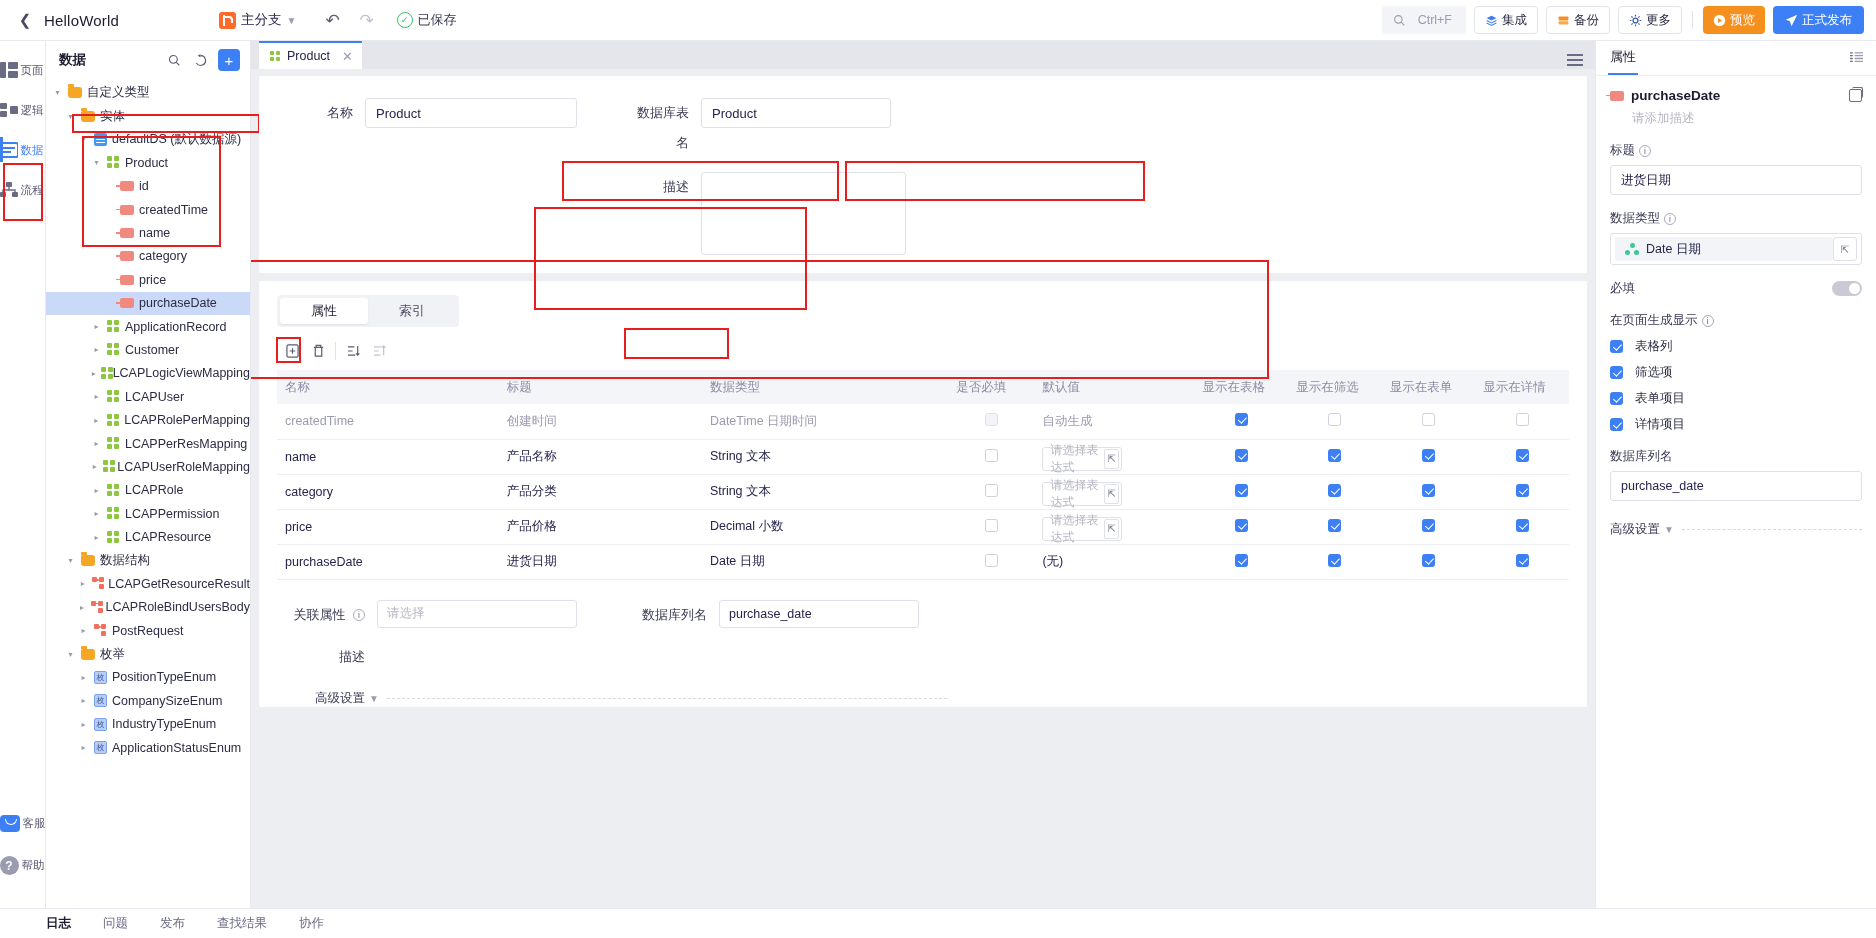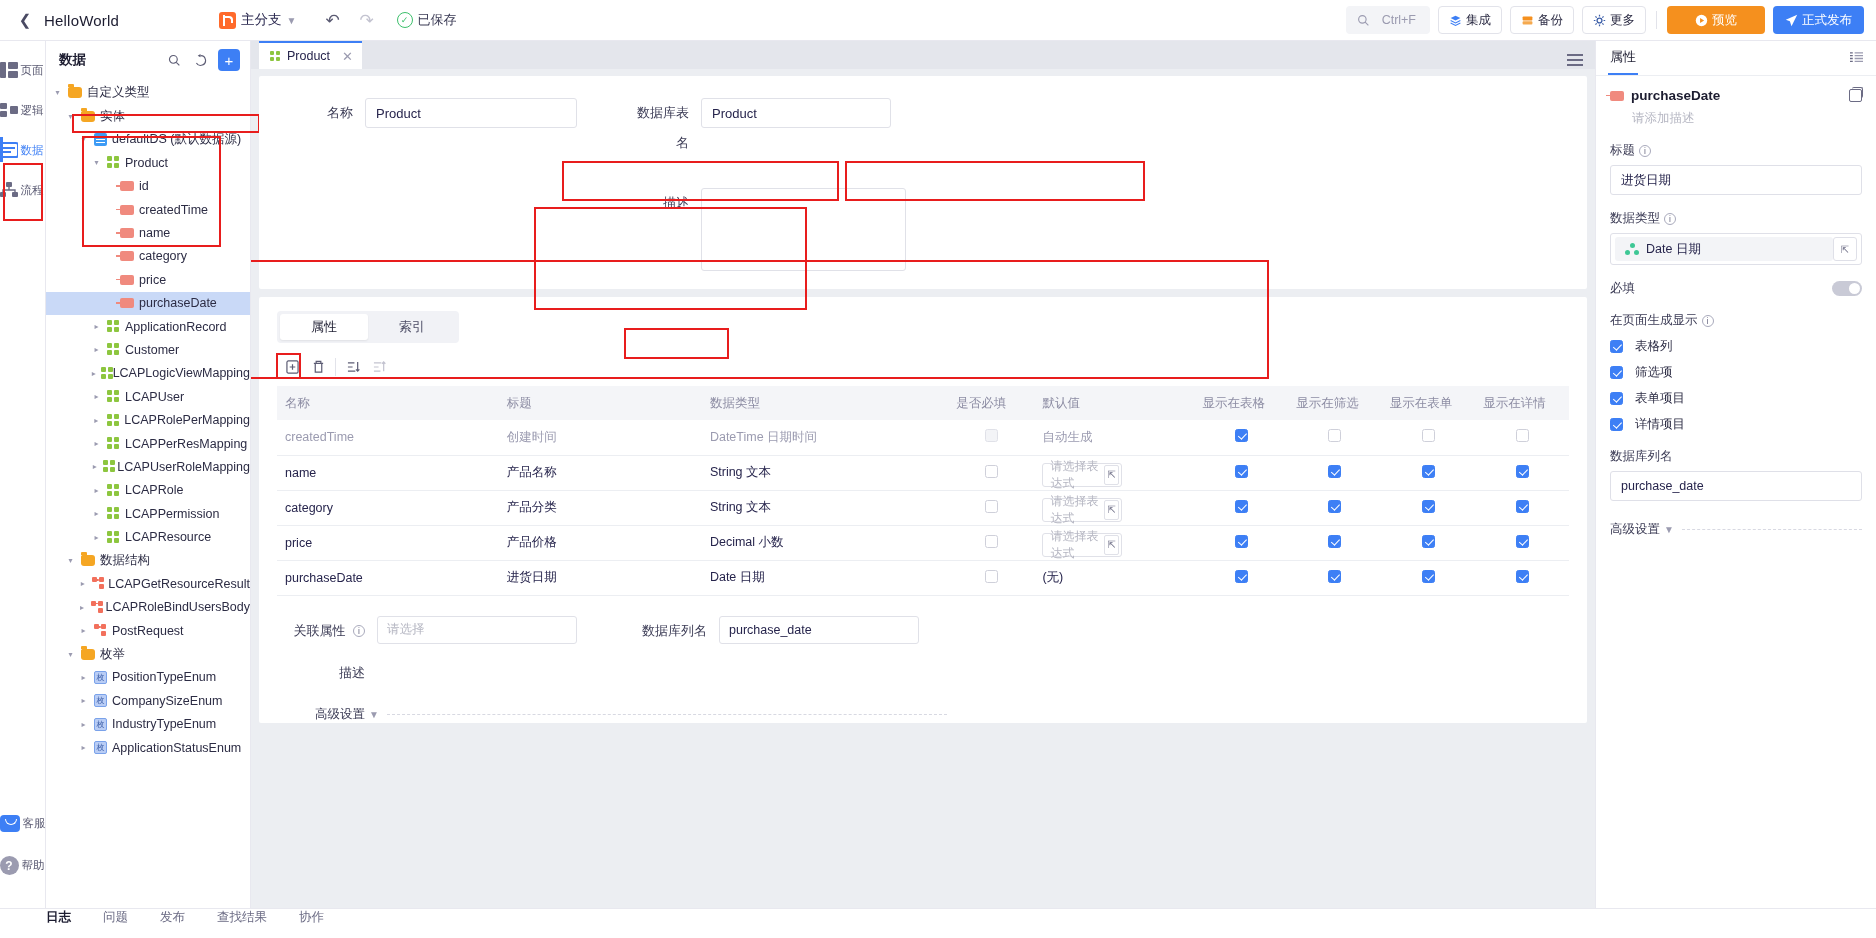--- a/index.html
+++ b/index.html
@@ -37,21 +37,21 @@
       display: flex; align-items: center; justify-content: center; color: #3dc06c; font-size: 9px; }
   .saved-text { font-size: 13px; color: #3a3a54; }
   .topbar-right { margin-left: auto; display: flex; align-items: center; gap: 8px; }
   .search-pill { display: flex; align-items: center; gap: 12px; background: #f3f4f7; border-radius: 4px;
       height: 28px; padding: 0 14px 0 11px; color: #9b9bb0; font-size: 12.5px; cursor: text; }
   .tb-btn { display: flex; align-items: center; gap: 4px; height: 28px; padding: 0 10px;
       border: 1px solid #e2e3ea; border-radius: 4px; background: #fff; font-size: 12.5px;
       color: #2c2c44; cursor: pointer; }
   .tb-sep { width: 1px; height: 18px; background: #e2e3ea; margin: 0 2px; }
   .btn-preview { background: #f5901e; color: #fff; border: none; display: flex; align-items: center; gap: 4px;
-      height: 28px; padding: 0 28px; border-radius: 4px; font-size: 12.5px; cursor: pointer; }
+      height: 28px; padding: 0 10px; border-radius: 4px; font-size: 12.5px; cursor: pointer; }
   .btn-publish { background: #3d7ff5; color: #fff; border: none; display: flex; align-items: center; gap: 4px;
       height: 28px; padding: 0 12px; border-radius: 4px; font-size: 12.5px; cursor: pointer; }
   .ico-s { width: 13px; height: 13px; display: inline-block; }
 
   
   .body { flex: 1; display: flex; min-height: 0; }
 
   
   .rail { width: 46px; min-width: 46px; background: #fff; border-right: 1px solid #e8e8ef;
       display: flex; flex-direction: column; align-items: center; padding-top: 14px; position: relative; }
@@ -213,21 +213,21 @@
   .rp-row { display: flex; align-items: center; margin-top: 15px; }
   .toggle { margin-left: auto; width: 30px; height: 15px; background: #c9cad6; border-radius: 8px; position: relative; cursor: pointer; }
   .toggle:after { content: ""; position: absolute; right: 2px; top: 2px; width: 11px; height: 11px;
       background: #fff; border-radius: 50%; }
   .rp-chk { display: flex; align-items: center; gap: 12px; font-size: 12.5px; color: #2c2c44; margin-top: 9px; }
   .adv-line { display: flex; align-items: center; gap: 8px; margin-top: 20px; }
   .adv-dash { flex: 1; border-top: 1px dashed #d8d9e2; }
 
   
   .bottombar { height: 30px; min-height: 30px; background: #fff; border-top: 1px solid #e8e8ef;
-      display: flex; align-items: flex-start; padding-left: 46px; gap: 32px; }
+      display: flex; align-items: center; padding-left: 46px; gap: 32px; }
   .bb-item { font-size: 12.5px; color: #6b6b84; cursor: pointer; }
   .bb-item.on { color: #1c1c30; font-weight: bold; }
 </style>
 </head>
 <body>
 
 <div class="app">
 
   <div class="topbar">
     <div class="back-arrow">❮</div>
@@ -603,21 +603,21 @@
       <div class="canvas">
 
         <div class="card card-top">
           <div style="display:flex;flex-direction:column;gap:14px;">
             <div class="fld">
               <span class="fld-label">名称</span>
               <span class="inp" style="width:212px">Product</span>
             </div>
           </div>
 
-          <div style="display:flex;flex-direction:column;gap:30px;margin-left:48px;">
+          <div style="display:flex;flex-direction:column;gap:14px;margin-left:48px;">
             <div class="fld">
               <span class="fld-label">数据库表名</span>
               <span class="inp" style="width:190px">Product</span>
             </div>
             <div class="fld">
               <span class="fld-label">描述</span>
               <span class="txtarea" style="width:205px;height:83px"></span>
             </div>
           </div>
 

